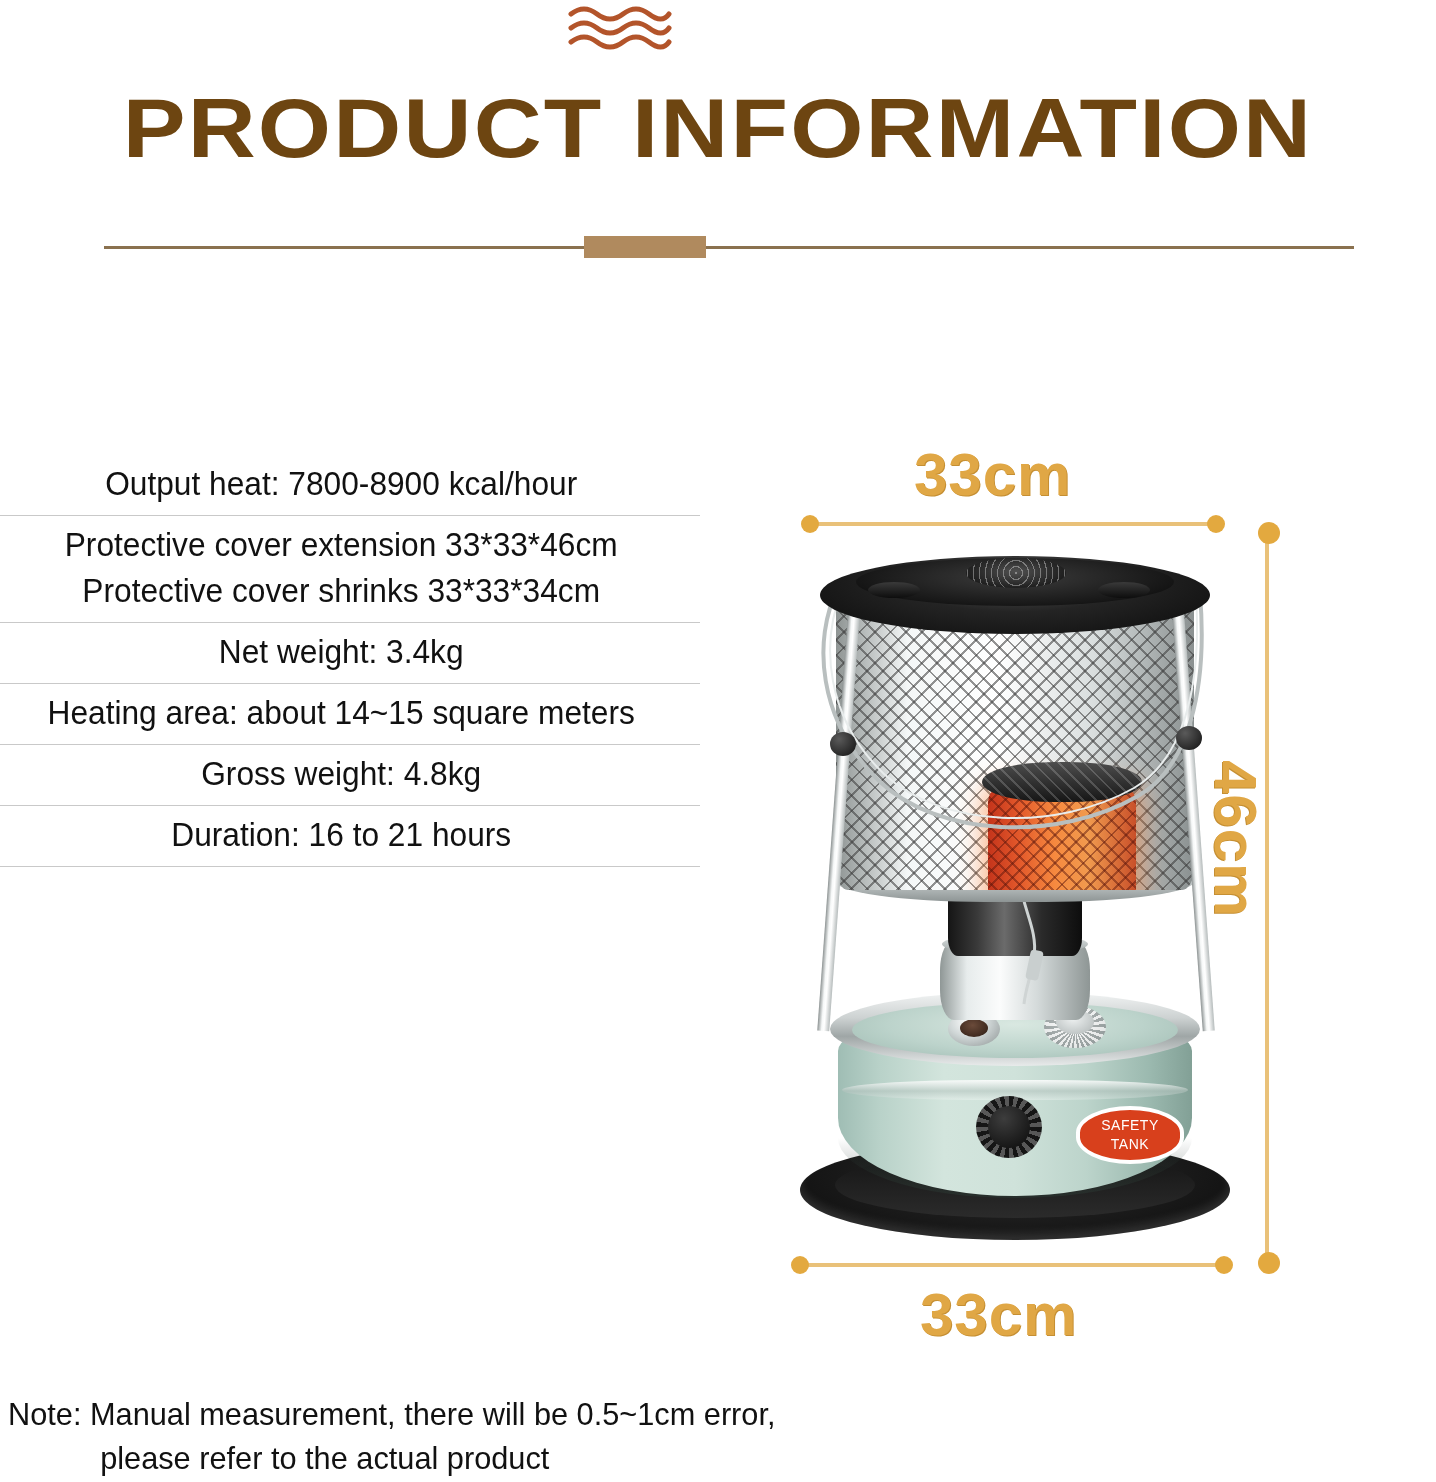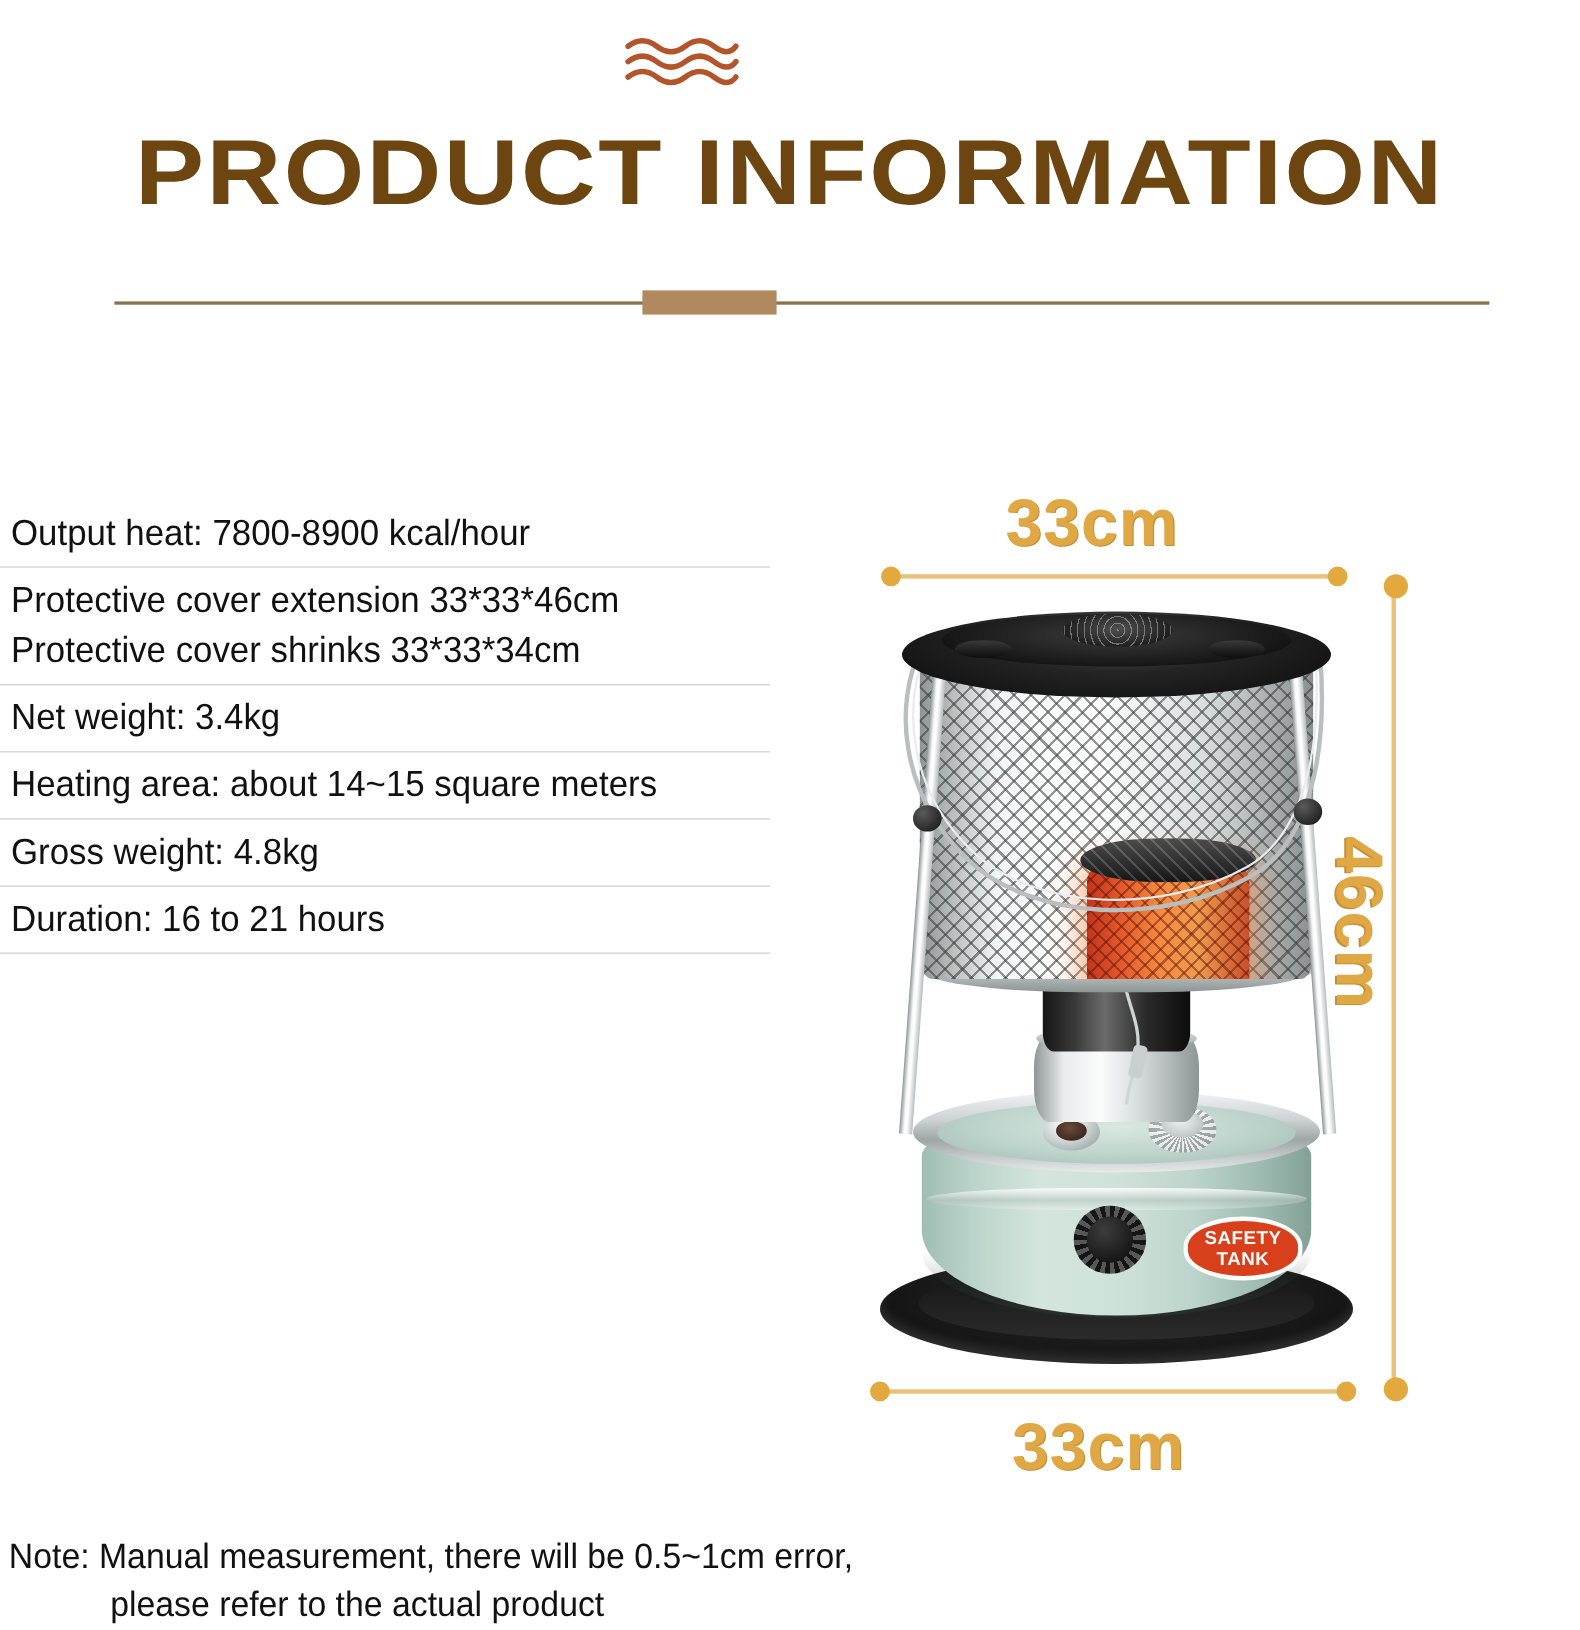--- a/index.html
+++ b/index.html
@@ -5,21 +5,21 @@
   * { margin:0; padding:0; box-sizing:border-box; }
   html,body { background:#ffffff; }
   body {
     width:1436px; height:1482px;
     position:relative;
     font-family:"Liberation Sans", sans-serif;
     overflow:hidden;
   }
 
   
-  #header-block { position:absolute; left:0; top:0; width:1436px; height:285px;margin-top:28px; }
+  #header-block { position:absolute; left:0; top:0; width:1436px; height:285px; }
 
   #heat-waves-icon {
     position:absolute; left:565px; top:4px; width:110px; height:48px;
   }
 
   #page-title {
     position:absolute; left:0; top:86px; width:1436px;
     text-align:center;
     font-family:"Liberation Sans", sans-serif;
     font-size:84px;
@@ -30,21 +30,21 @@
     transform:scaleX(1.12);
     transform-origin:center center;
     white-space:nowrap;
   }
 
   #title-divider { position:absolute; left:104px; top:245px; width:1250px; height:4px; }
   #title-divider .rule { position:absolute; left:0; top:1px; width:1250px; height:2.5px; background:#8a714f; }
   #title-divider .tab  { position:absolute; left:480px; top:-9px; width:122px; height:22px; background:#b08a5e; }
 
   
-  #spec-list { position:absolute; left:0px; top:455px; width:700px; }
+  #spec-list { position:absolute; left:0px; top:455px; width:700px;text-align:center; }
   .spec-row {
     position:relative;
     border-bottom:1.5px solid #c9c9c9;
     padding:7px 0 9px 10px;
   }
   .spec-row:first-child { }
   .spec-text {
     font-family:"Liberation Sans", sans-serif;
     font-size:33px;
     font-weight:400;
@@ -284,21 +284,21 @@
   #safety-badge {
     left:286px; top:566px; width:108px; height:58px;
     border-radius:50% / 46%;
     background:#d8401c;
     border:4px solid #ffffff;
     display:flex; flex-direction:column;
     align-items:center; justify-content:center;
   }
   #safety-badge span {
     color:#fff; font-family:"Liberation Sans", sans-serif;
-    font-weight:bold; font-size:17px; line-height:19px; letter-spacing:.5px;
+    font-weight:normal; font-size:14px; line-height:19px; letter-spacing:.5px;
   }
 
   
   #igniter { left:196px; top:338px; width:70px; height:130px; }
 </style>
 </head>
 <body>
 
 <div id="header-block">
 

